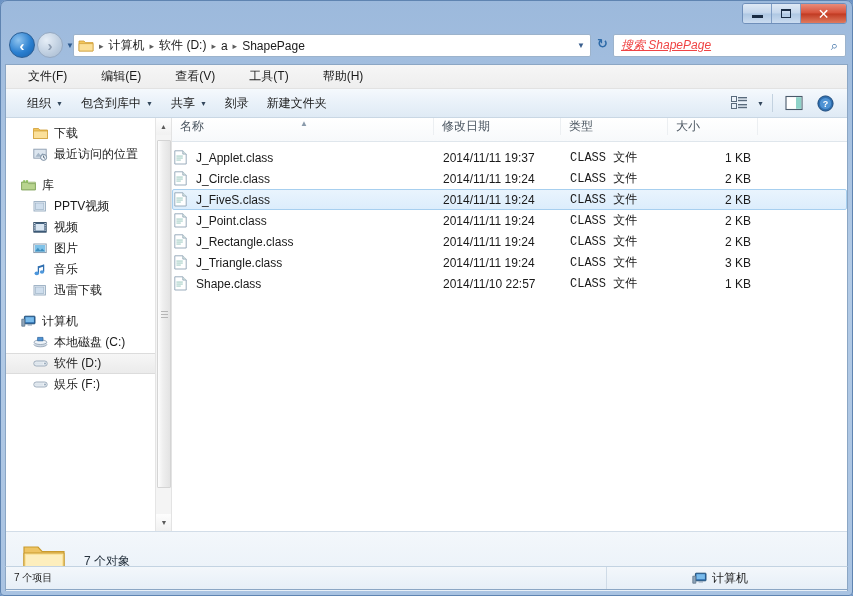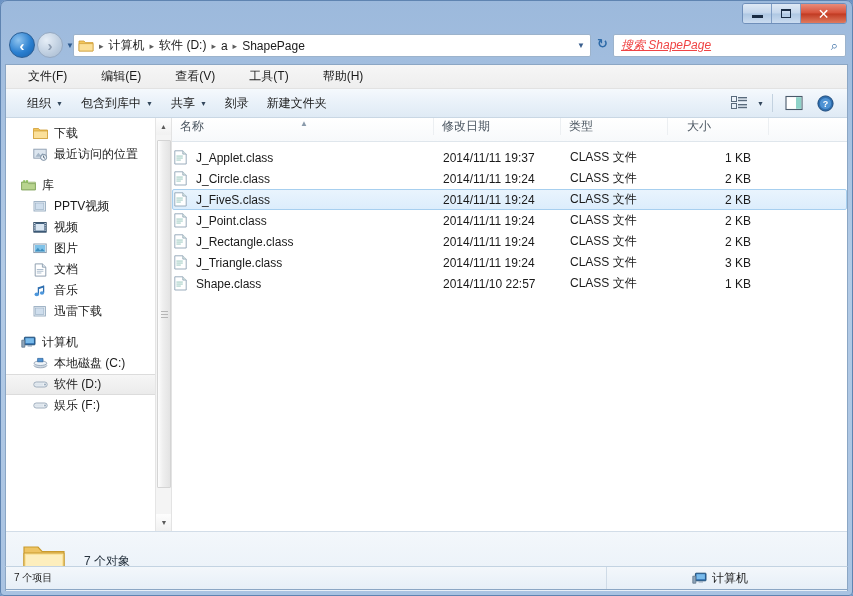--- a/index.html
+++ b/index.html
@@ -227,21 +227,21 @@
   .colcell {
     display: flex; align-items: center;
     font-size: 12px; color: #4a5560;
     padding-left: 8px;
     border-right: 1px solid #eceff2;
     cursor: default; position: relative;
   }
   .colcell.nm { width: 262px; }
   .colcell.dt { width: 127px; }
   .colcell.tp { width: 107px; }
-  .colcell.sz { width: 90px; justify-content: flex-end; padding-right: 12px; margin-left: 11px; }
+  .colcell.sz { width: 90px; justify-content: flex-end; padding-right: 12px; }
   #sortmark {
     position: absolute; left: 128px; top: 1px;
     font-size: 8px; color: #8a9aab;
   }
   #rows { flex: 1; overflow: hidden; padding-top: 5px; }
   .row {
     display: flex; align-items: center;
     height: 21px; font-size: 12px; color: #1a1a1a;
     cursor: default;
     border: 1px solid transparent;
@@ -249,21 +249,21 @@
   .row.selected {
     background: linear-gradient(to bottom, #e9f4fd, #dcedfc);
     border: 1px solid #a7cfef;
     border-radius: 2px;
   }
   .cell-name {
     width: 262px; display: flex; align-items: center;
     padding-left: 1px; overflow: hidden; white-space: nowrap;
   }
   .cell-date { width: 127px; padding-left: 8px; color: #1a1a1a; white-space: nowrap; }
-  .cell-type { width: 107px; padding-left: 8px; color: #1a1a1a; white-space: nowrap; }
+  .cell-type { width: 107px; padding-left: 8px; color: #1a1a1a; white-space: nowrap; font-family: Liberation Mono, monospace; }
   .cell-size { width: 90px; text-align: right; padding-right: 8px; color: #1a1a1a; }
   .fileicon { margin-right: 6px; flex: 0 0 16px; }
 
   
   #detailspane {
     height: 60px;
     background: linear-gradient(to bottom, #f3f7fb, #e8f0f8);
     border-top: 1px solid #d2dde8;
     display: flex; align-items: center;
     padding-left: 16px;
@@ -480,34 +480,20 @@
                 <svg width="14" height="13" viewBox="0 0 14 13">
                   <rect x="0.8" y="2" width="12.4" height="8.6" fill="#ffffff" stroke="#7f93a7" stroke-width="0.9"></rect>
                   <rect x="1.8" y="3" width="10.4" height="6.6" fill="#7fc2e8"></rect>
                   <path d="M1.8 9.6l3.1-3.8 2.3 2.6 1.9-2 3.1 3.2z" fill="#3f8fbf"></path>
                 </svg>
               </span>
               <span>图片</span>
             </div>
             <div class="navitem indent1">
               <span class="ico">
-                <svg width="13" height="14" viewBox="0 0 13 14">
-                  <path d="M1.2 0.9h7.2l3.4 3.3v8.9H1.2z" fill="#ffffff" stroke="#8496a8" stroke-width="0.9"></path>
-                  <path d="M8.4 0.9v3.3h3.4" fill="#dbe5ee" stroke="#8496a8" stroke-width="0.8"></path>
-                  <g fill="#9bb0c4">
-                    <rect x="2.8" y="6" width="6.6" height="0.8"></rect>
-                      <rect x="2.8" y="7.8" width="6.6" height="0.8"></rect>
-                    <rect x="2.8" y="9.6" width="4.6" height="0.8"></rect>
-                  </g>
-                </svg>
-              </span>
-              <span>文档</span>
-            </div>
-            <div class="navitem indent1">
-              <span class="ico">
                 <svg width="14" height="14" viewBox="0 0 14 14">
                   <path d="M10.6 1.6v7.2" stroke="#2f6fb0" stroke-width="1.3" fill="none"></path>
                   <path d="M5.4 3.2v7" stroke="#2f6fb0" stroke-width="1.3" fill="none"></path>
                   <path d="M5.4 3.2l5.2-1.6v2L5.4 5.2z" fill="#2f6fb0"></path>
                   <ellipse cx="3.8" cy="10.4" rx="2.3" ry="1.8" fill="#4d97dc"></ellipse>
                   <ellipse cx="9" cy="9" rx="2.1" ry="1.7" fill="#4d97dc"></ellipse>
                 </svg>
               </span>
               <span>音乐</span>
             </div>

